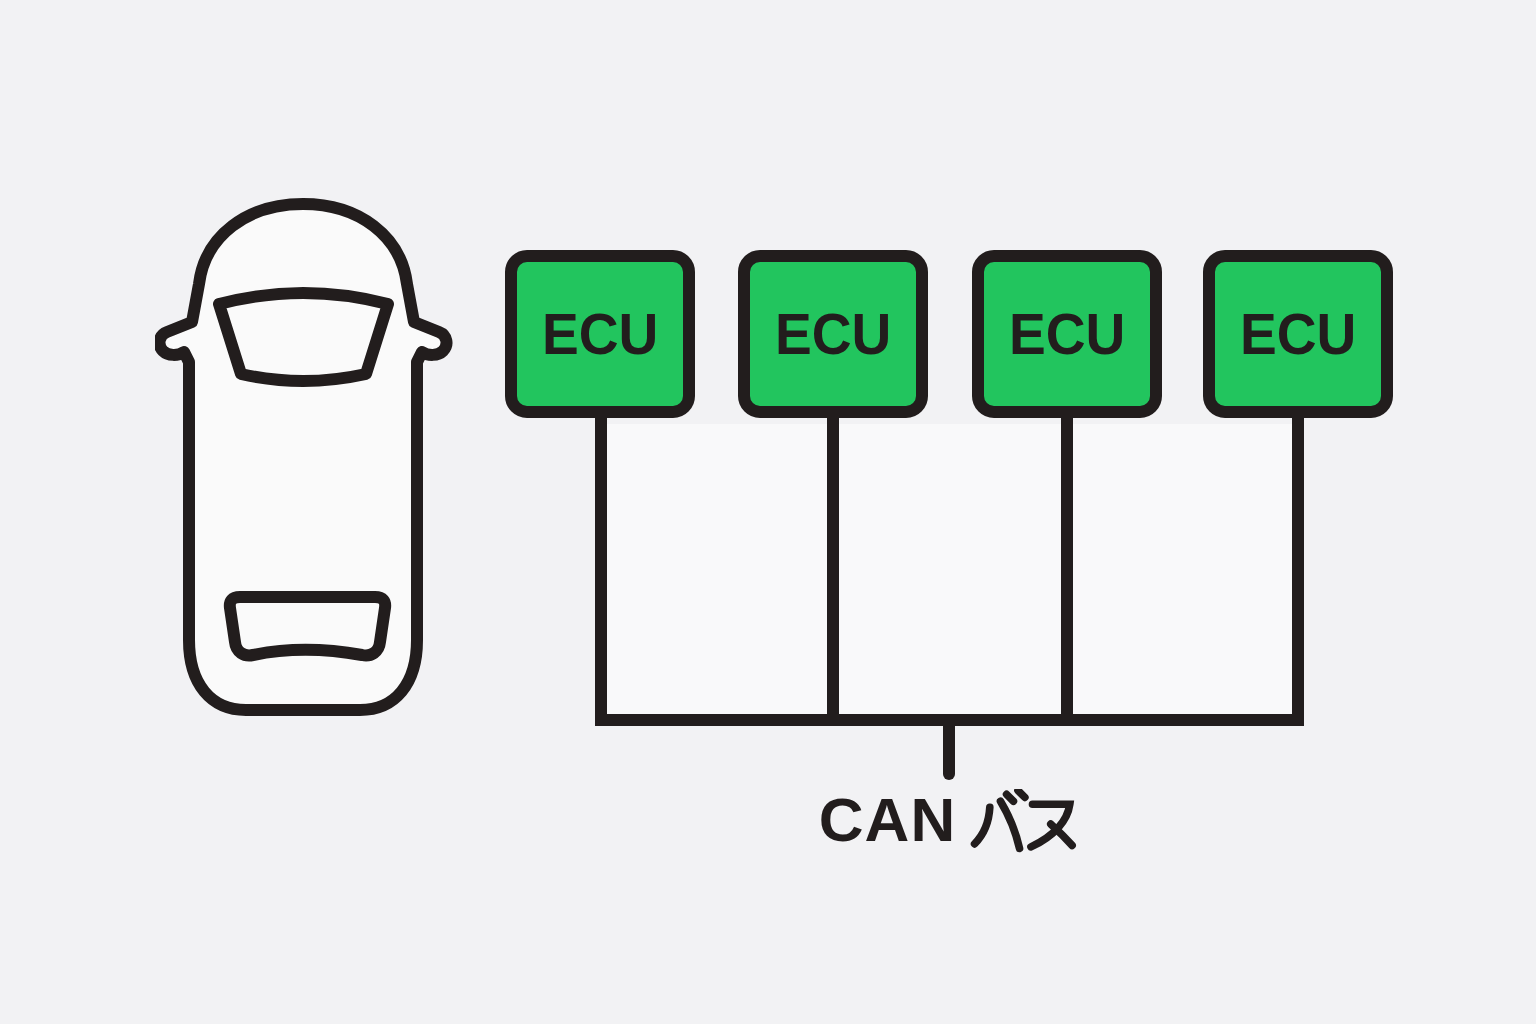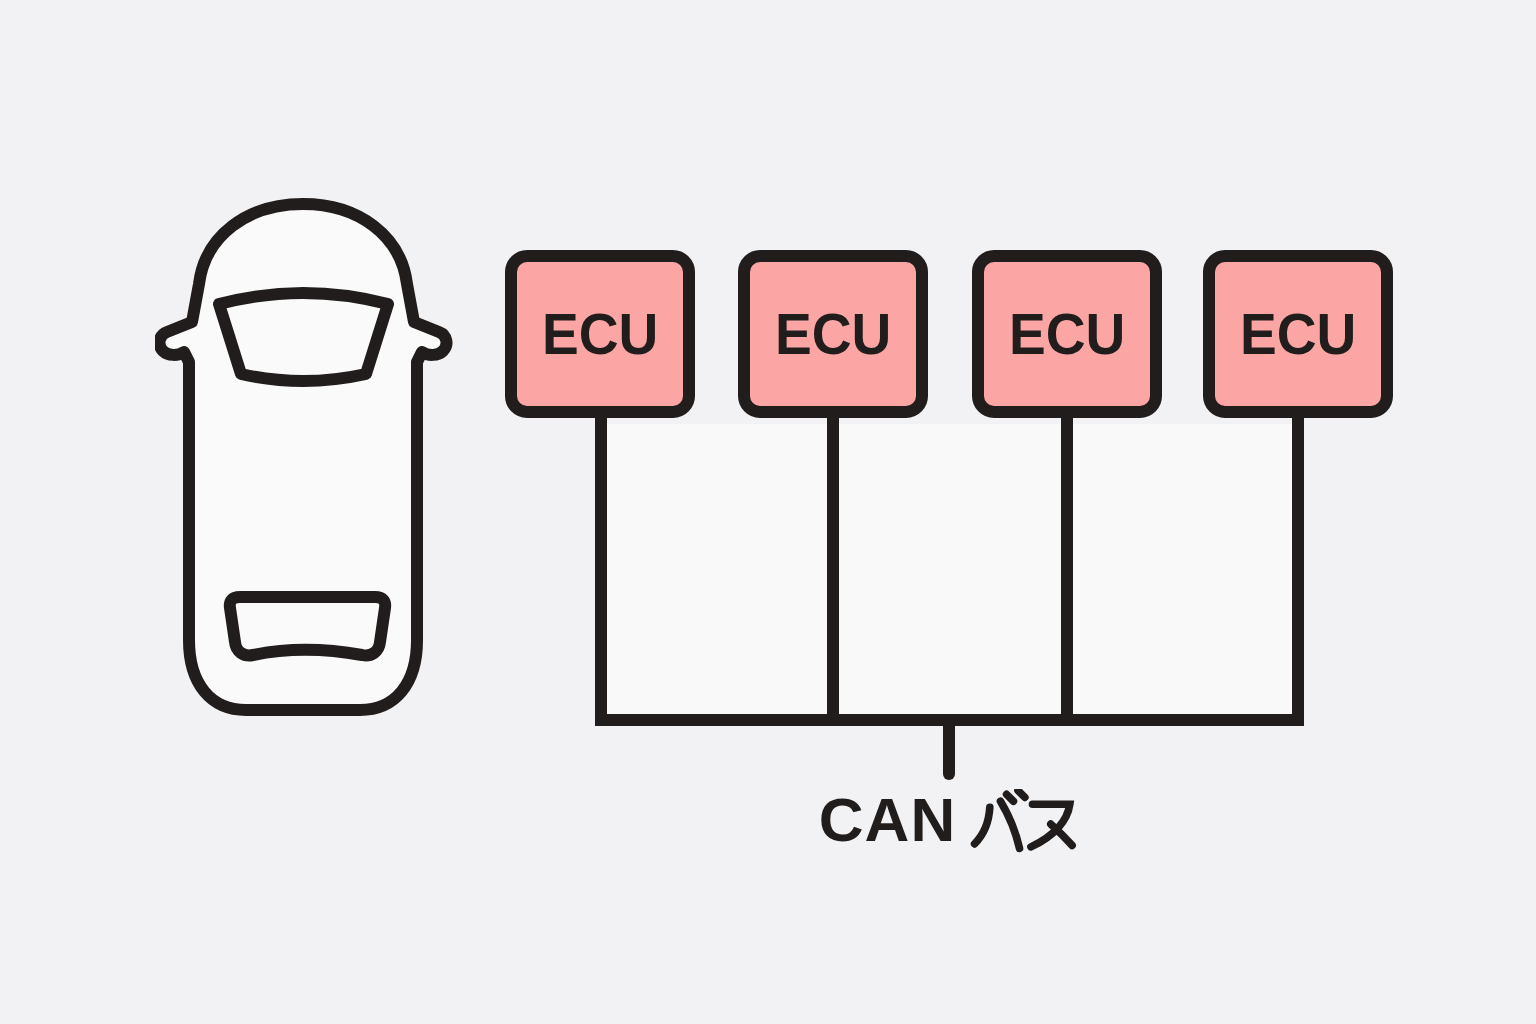--- a/index.html
+++ b/index.html
@@ -17,21 +17,21 @@
     background:#f9f9fa;
   }
 
   
   .car{position:absolute;left:155px;top:192px;width:300px;height:530px;}
 
   
   .ecu{
     position:absolute;top:250px;width:190px;height:168px;
     box-sizing:border-box;
-    background:#fca5a5;
+    background:#22c55e;
     border:12px solid #221d1d;
     border-radius:22px;
     display:flex;align-items:center;justify-content:center;
   }
   .ecu-label{
     font-size:58px;font-weight:bold;color:#221d1d;
     letter-spacing:0px;transform:scaleX(.95);
     line-height:1;
   }
   .ecu1{left:505px;} .ecu2{left:738px;} .ecu3{left:972px;} .ecu4{left:1203px;}

